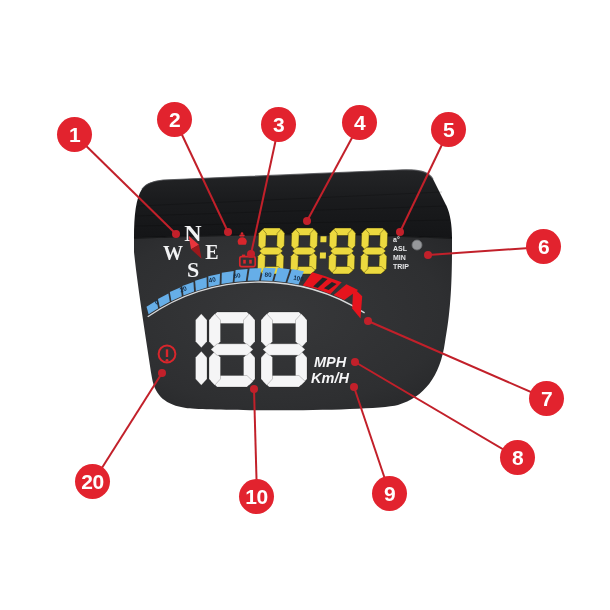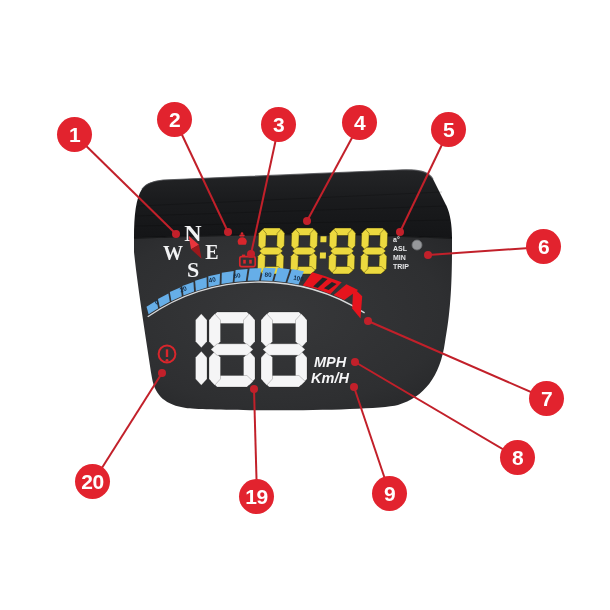--- a/index.html
+++ b/index.html
@@ -221,18 +221,18 @@
   <div class="callout" style="left:529px;top:381px">
       <span>7</span>
     </div>
   <div class="callout" style="left:500px;top:440px">
       <span>8</span>
     </div>
   <div class="callout" style="left:372px;top:476px">
       <span>9</span>
     </div>
   <div class="callout" style="left:239px;top:479px">
-      <span>19</span>
+      <span>10</span>
     </div>
   <div class="callout" style="left:75px;top:464px">
       <span>20</span>
     </div>
 </div>
 
 </body></html>

